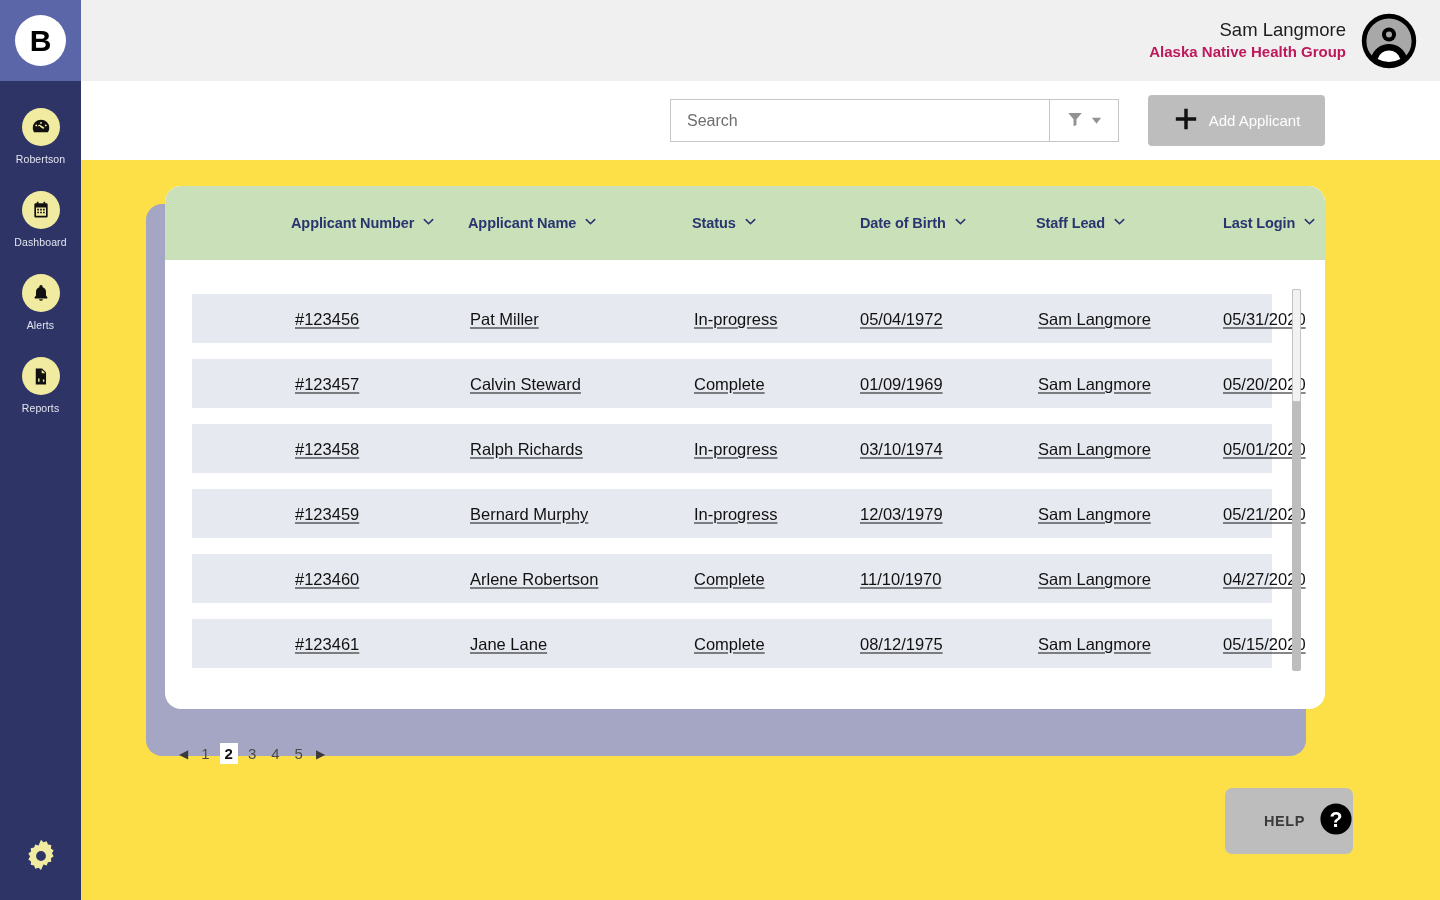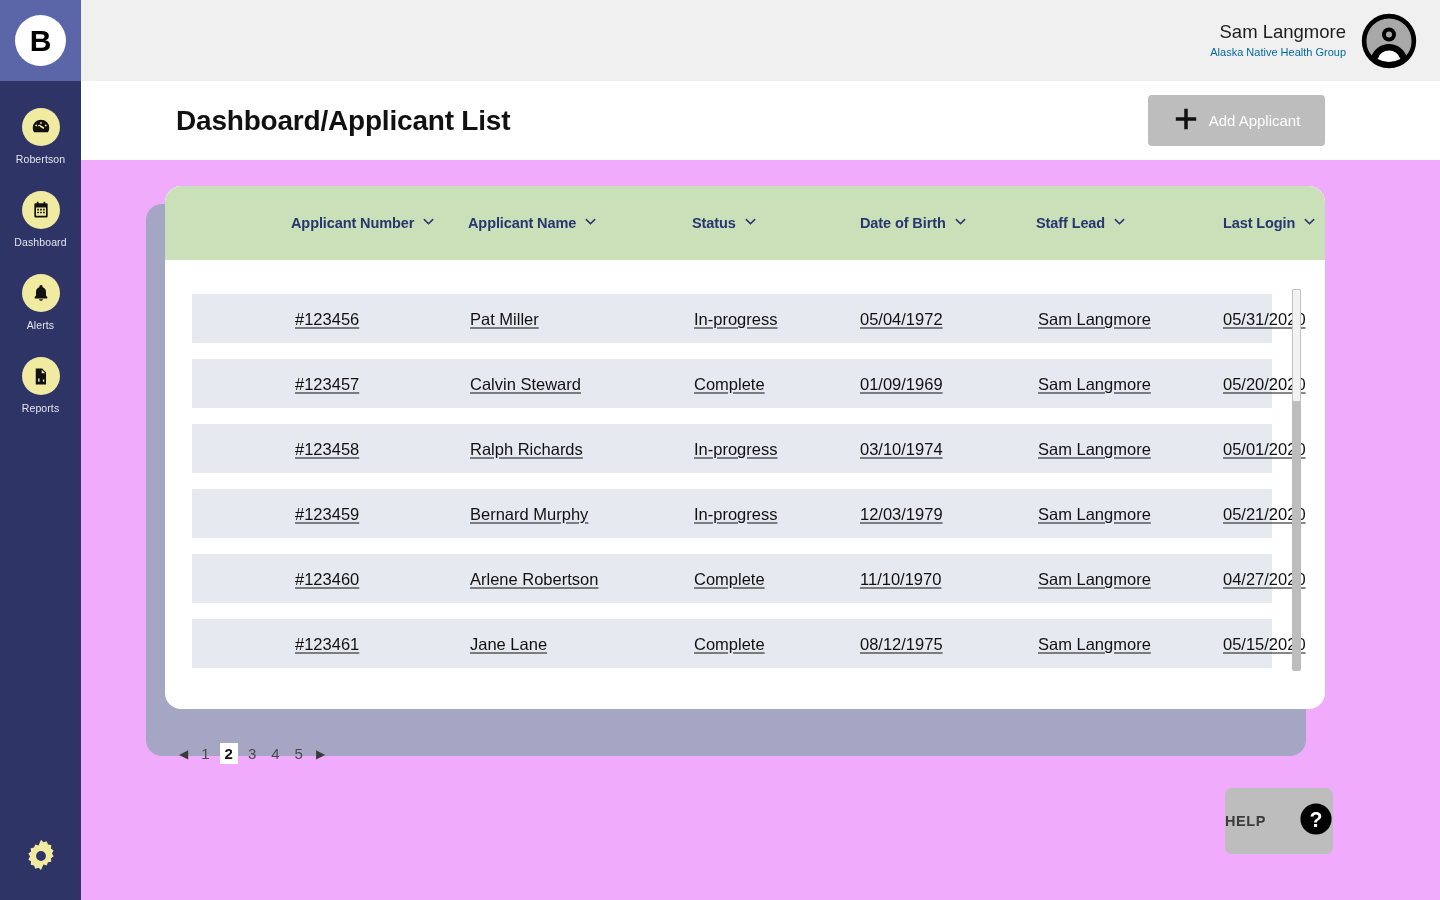--- a/index.html
+++ b/index.html
@@ -109,24 +109,25 @@
     gap: 14px;
     cursor: pointer;
   }
   .user-text { text-align: right; line-height: 1.12; }
   .user-name {
     font-size: 18.5px;
     color: #1d1d1d;
     font-family: "Liberation Sans", sans-serif;
   }
   .user-org {
-    font-size: 11px;
-    color: #0369a1;
+    font-size: 15px;
+    color: #be185d;
     margin-top: 3px;
     font-family: "Liberation Sans", sans-serif;
+    font-weight: bold;
   }
   .avatar { width: 58px; height: 58px; display: block; }
 
   
   .titlebar {
     position: absolute;
     left: 81px; top: 81px;
     width: 1359px; height: 79px;
     background: #ffffff;
     display: flex;
@@ -188,21 +189,21 @@
     font-size: 15px;
     color: #ffffff;
     font-family: "Liberation Sans", sans-serif;
   }
 
   
   .content {
     position: absolute;
     left: 81px; top: 160px;
     width: 1359px; height: 740px;
-    background: #f0abfc;
+    background: #fde047;
     z-index: 10;
   }
 
   
   .card-back {
     position: absolute;
     left: 65px; top: 44px;
     width: 1160px; height: 552px;
     background: #a5a6c4;
     border-radius: 16px;
@@ -308,26 +309,26 @@
   .pg-num.active {
     background: #ffffff;
     color: #111111;
     font-weight: bold;
   }
 
   
   .help-btn {
     position: absolute;
     left: 1144px; top: 628px;
-    width: 108px; height: 66px;
+    width: 128px; height: 66px;
     background: #bdbdbd;
     border-radius: 7px;
     display: flex;
     align-items: center;
-    justify-content: space-between;
+    justify-content: flex-end;
     gap: 14px;
     cursor: pointer;
     z-index: 6;
   }
   .help-label {
     font-size: 14.5px;
     font-weight: bold;
     color: #3b3b3b;
     letter-spacing: .6px;
     font-family: "Liberation Sans", sans-serif;
@@ -404,22 +405,36 @@
           <circle cx="12" cy="9.3" r="2.9" fill="#000"></circle>
           <circle cx="12" cy="9.3" r="1.25" fill="#a8a8a8"></circle>
           <path d="M4.6 18.8a7.7 7.7 0 0 1 14.8 0 10.2 10.2 0 0 1-14.8 0z" fill="#000"></path>
           <path d="M7.3 19.4a4.9 4.9 0 0 1 9.4 0 10 10 0 0 1-9.4 0z" fill="#fff"></path>
         </svg>
       </span>
     </div>
   </header>
 
   <div class="titlebar">
-    <h1 class="page-title">Dashboard/Applicant List</h1>
-
+
+    <div class="search-group">
+      <input class="search-input" type="text" placeholder="Search" style="">
+      <div class="filter-btn">
+        <span>
+          <svg width="18" height="18" viewBox="0 0 24 24">
+            <path fill="#939393" d="M3 4h18l-7 8.2V20l-4 1.6v-9.4L3 4z"></path>
+          </svg>
+        </span>
+        <span>
+          <svg width="11" height="11" viewBox="0 0 12 12">
+            <path fill="#939393" d="M1 3h10L6 9.5 1 3z"></path>
+          </svg>
+        </span>
+      </div>
+    </div>
 
     <button class="add-btn">
       <span>
         <svg width="26" height="26" viewBox="0 0 24 24">
           <path fill="#111" d="M10.4 2.6h3.2v7.8h7.8v3.2h-7.8v7.8h-3.2v-7.8H2.6v-3.2h7.8V2.6z"></path>
         </svg>
       </span>
       <span class="add-btn-label">Add Applicant</span>
     </button>
   </div>

